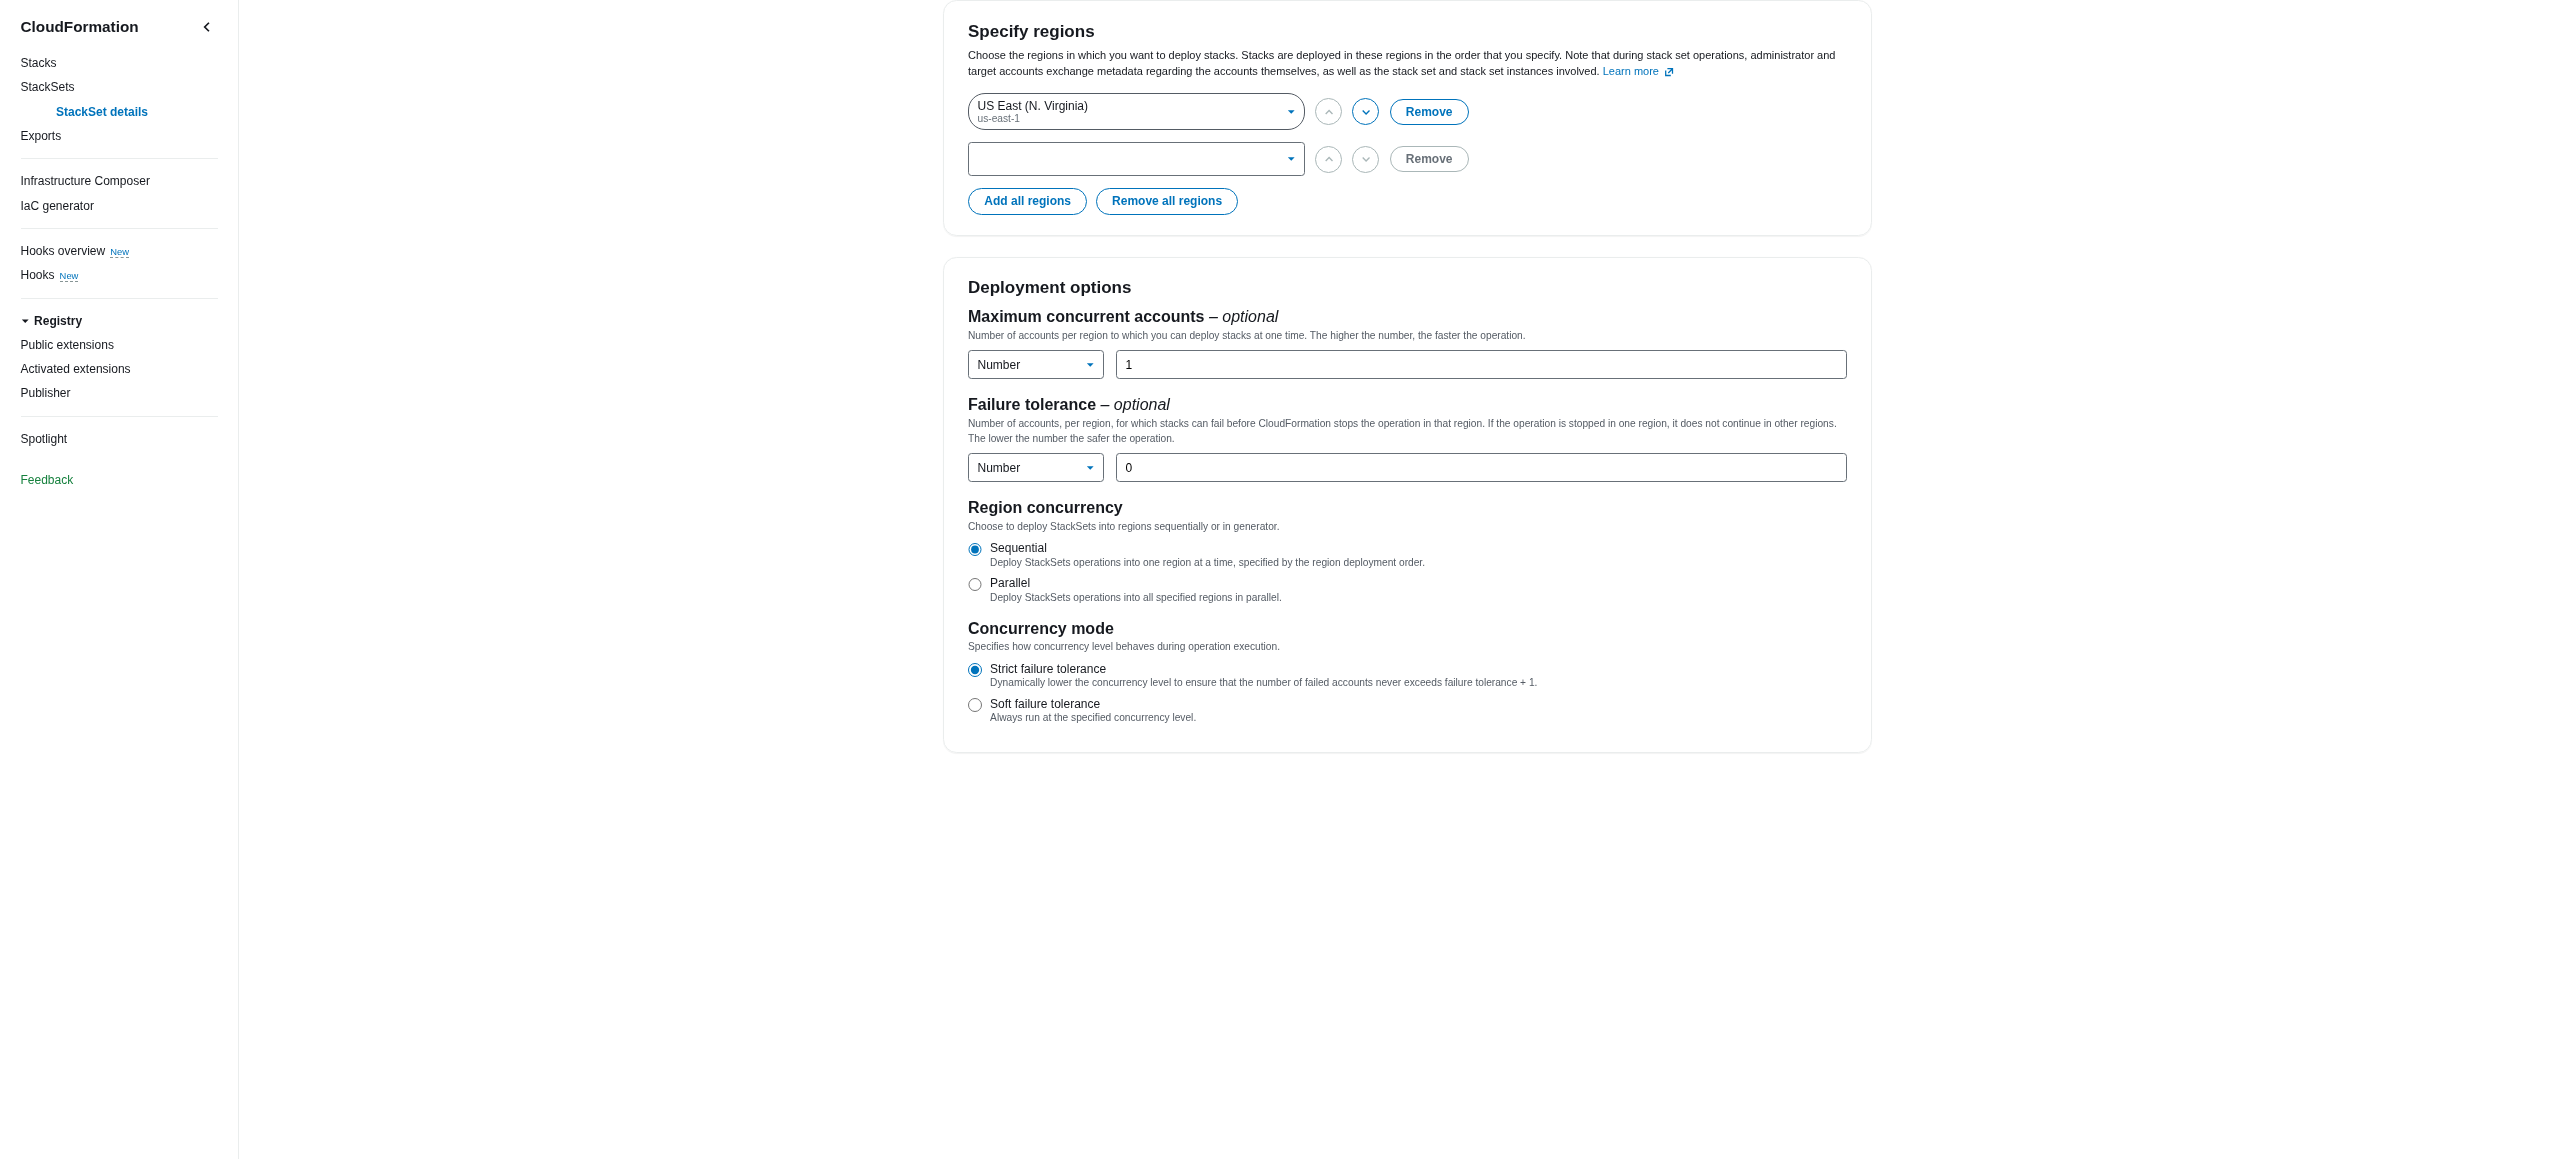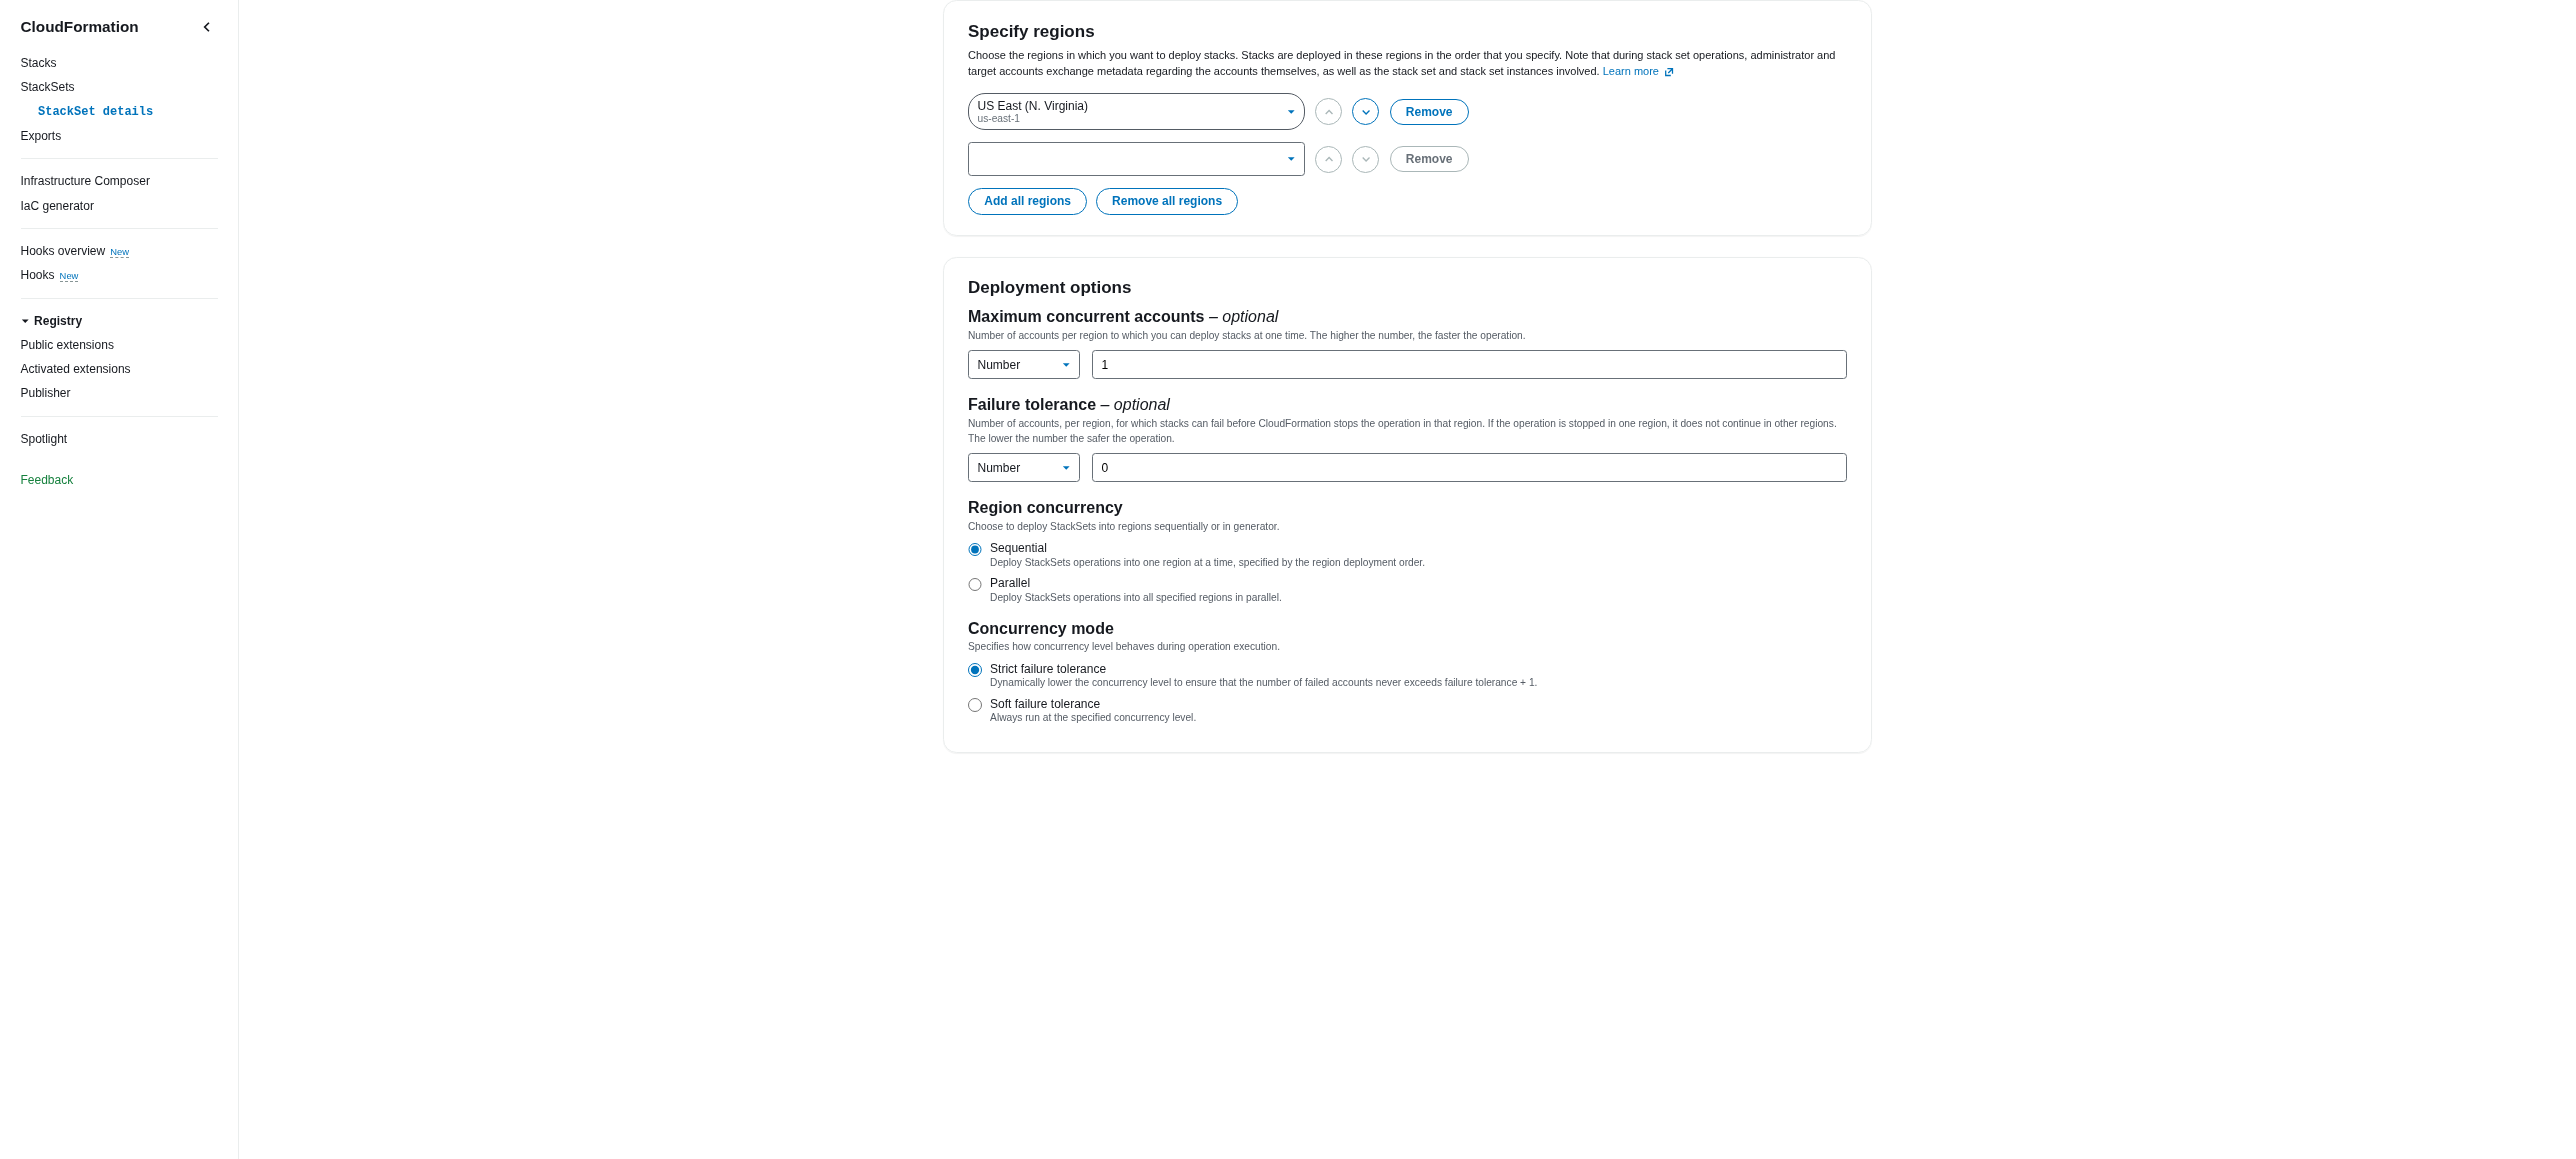--- a/index.html
+++ b/index.html
@@ -4,21 +4,21 @@
 <style>
 * { box-sizing: border-box; margin: 0; padding: 0; }
 body { font-family: "Amazon Ember", "Helvetica Neue", Arial, sans-serif; font-size: 12px; color: #16191f; background: #fff; }
 .layout { display: flex; min-height: 100vh; }
 .sidebar { width: 239px; border-right: 0.9px solid #eaeded; padding: 17px 0; position: relative; }
 .sidebar-header { display: flex; align-items: center; justify-content: space-between; padding: 0 20.5px 13.6px 20.5px; }
 .sidebar-header h2 { font-size: 15.3px; font-weight: 700; }
 .collapse-btn { width: 20.5px; height: 20.5px; display: flex; align-items: center; justify-content: center; cursor: pointer; }
 .nav-list { list-style: none; }
 .nav-item { padding: 5.1px 20.5px; font-size: 12px; color: #16191f; cursor: pointer; }
-.nav-item.indent { padding-left: 38px; font-family: Liberation Mono, monospace; }
+.nav-item.indent { padding-left: 56px; }
 .nav-item.active { color: #0073bb; font-weight: 700; }
 .nav-divider { border: none; border-top: 0.9px solid #eaeded; margin: 10.2px 20.5px; }
 .nav-section { padding: 5.1px 20.5px; font-size: 12px; font-weight: 700; display: flex; align-items: center; gap: 5.1px; cursor: pointer; }
 .new-badge { font-size: 9.4px; color: #0073bb; font-weight: 400; border-bottom: 0.9px dashed #879596; margin-left: 5.1px; }
 .feedback { color: #15803d; cursor: pointer; padding: 5.1px 20.5px; margin-top: 17px; }
 
 .main { flex: 1; padding: 0 34px 34px 34px; display: flex; justify-content: center; }
 .content { width: 100%; max-width: 929px; }
 
 .panel { border: 0.9px solid #eaeded; border-radius: 13.6px; padding: 20.5px 24px; margin-bottom: 20.5px; box-shadow: 0 0.9px 0.9px rgba(0,0,0,0.05); }
@@ -40,21 +40,21 @@
 .btn { border: 0.9px solid #0073bb; color: #0073bb; background: #fff; border-radius: 17px; padding: 5.1px 15.3px; font-size: 12px; font-weight: 700; cursor: pointer; }
 .btn.disabled { border-color: #aab7b8; color: #687078; cursor: default; }
 .btn-row { display: flex; gap: 8.5px; margin-top: 5.1px; }
 
 .field-group { margin-bottom: 17px; }
 .field-label { font-size: 16px; font-weight: 700; margin-bottom: 1.7px; }
 .optional { font-style: italic; font-weight: 400; }
 .field-hint { font-size: 10.2px; color: #545b64; line-height: 1.5; margin-bottom: 6.8px; }
 
 .input-row { display: flex; gap: 12px; align-items: center; }
-.select-small { width: 112px; border: 0.9px solid #687078; border-radius: 3.4px; padding: 5.1px 25.6px 5.1px 8.5px; position: relative; cursor: pointer; background: #fff; height: 29px; display: flex; align-items: center; }
+.select-small { width: 136px; border: 0.9px solid #687078; border-radius: 3.4px; padding: 5.1px 25.6px 5.1px 8.5px; position: relative; cursor: pointer; background: #fff; height: 29px; display: flex; align-items: center; }
 .text-input { flex: 1; border: 0.9px solid #687078; border-radius: 3.4px; padding: 5.1px 8.5px; font-size: 12px; height: 29px; }
 
 .radio-group { margin-top: 6.8px; }
 .radio-item { display: flex; align-items: flex-start; gap: 8.5px; margin-bottom: 8.5px; }
 .radio-item input[type="radio"] { width: 13.6px; height: 13.6px; margin-top: 1.7px; accent-color: #0073bb; cursor: pointer; }
 .radio-label { font-size: 12px; cursor: pointer; }
 .radio-desc { font-size: 10.2px; color: #545b64; margin-top: 1.7px; }
 
 svg { display: block; }
 </style>

